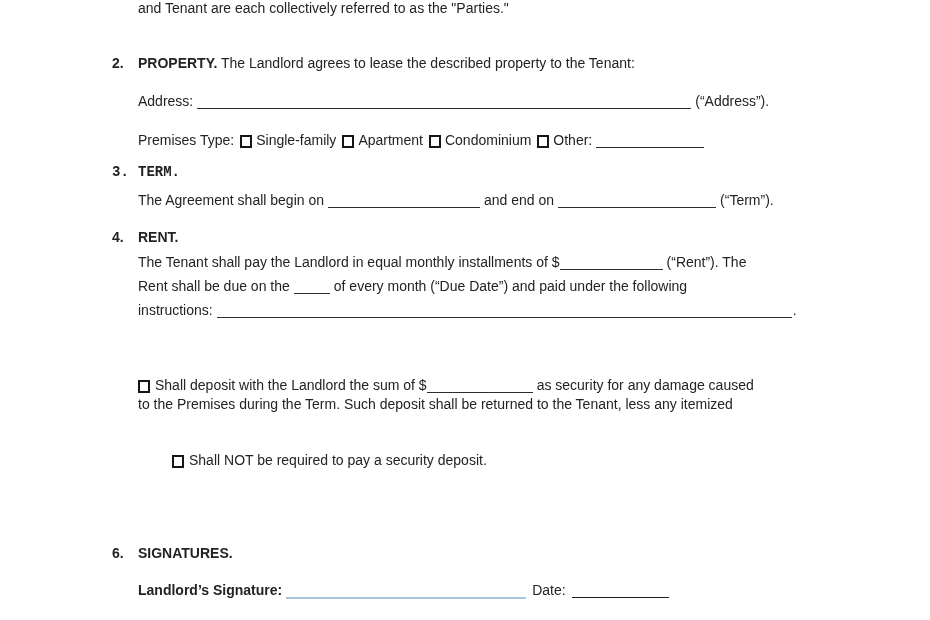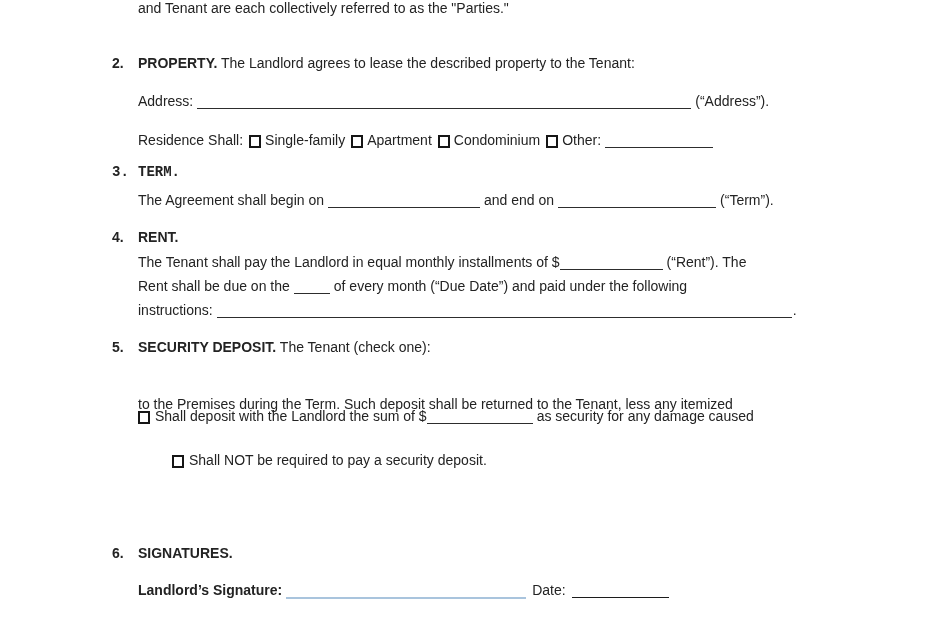--- a/index.html
+++ b/index.html
@@ -57,21 +57,21 @@
 
   <div class="hline" style="top:55px;">
     <span class="num">2.</span><b>PROPERTY.</b><span> The Landlord agrees to lease the described property to the Tenant:</span>
   </div>
 
   <div class="line" style="top:93px;">
     <span>Address:</span><span class="blank" style="width:494px;"></span><span>(“Address”).</span>
   </div>
 
   <div class="line" style="top:132px;">
-    <span>Residence Shall:</span><span class="cb"></span><span>Single-family</span><span class="cb"></span><span>Apartment</span><span class="cb"></span><span>Condominium</span><span class="cb"></span><span>Other:</span><span class="blank" style="width:108px;"></span>
+    <span>Premises Type:</span><span class="cb"></span><span>Single-family</span><span class="cb"></span><span>Apartment</span><span class="cb"></span><span>Condominium</span><span class="cb"></span><span>Other:</span><span class="blank" style="width:108px;"></span>
   </div>
 
   <div class="hline" style="top:164px;font-family:Liberation Mono, monospace;">
     <span class="num">3.</span><b>TERM.</b>
   </div>
 
   <div class="line" style="top:192px;">
     <span>The Agreement shall begin on</span><span class="blank" style="width:152px;"></span><span>and end on</span><span class="blank" style="width:158px;"></span><span>(“Term”).</span>
   </div>
 
@@ -84,25 +84,22 @@
   </div>
 
   <div class="line" style="top:278px;">
     <span>Rent shall be due on the</span><span class="blank" style="width:36px;"></span><span>of every month (“Due Date”) and paid under the following</span>
   </div>
 
   <div class="line" style="top:302px;">
     <span>instructions:</span><span class="blank" style="width:575px; margin-right:1px;"></span><span>.</span>
   </div>
 
-  <div class="hline" style="top:339px;">
-    <span class="num">5.</span><b>SECURITY DEPOSIT.</b><span> The Tenant (check one):</span>
-  </div>
 
-  <div class="line" style="top:376px; line-height:19px;margin-top:31px;">
+  <div class="line" style="top:376px; line-height:19px;">
     <span class="cb lead"></span><span>Shall deposit with the Landlord the sum of $</span><span class="blank" style="width:106px; margin-left:0;"></span><span>as security for any damage caused</span>
   </div>
 
   <div class="line" style="top:395px; line-height:19px;">
     <span>to the Premises during the Term. Such deposit shall be returned to the Tenant, less any itemized</span>
   </div>
 
 
   <div class="line" style="top:452px;padding-left:34px;">
     <span class="cb lead"></span><span>Shall NOT be required to pay a security deposit.</span>

